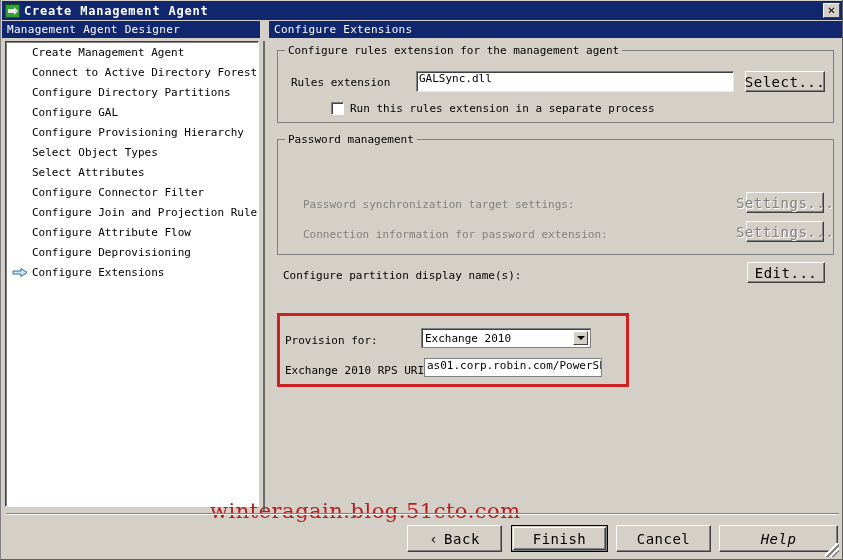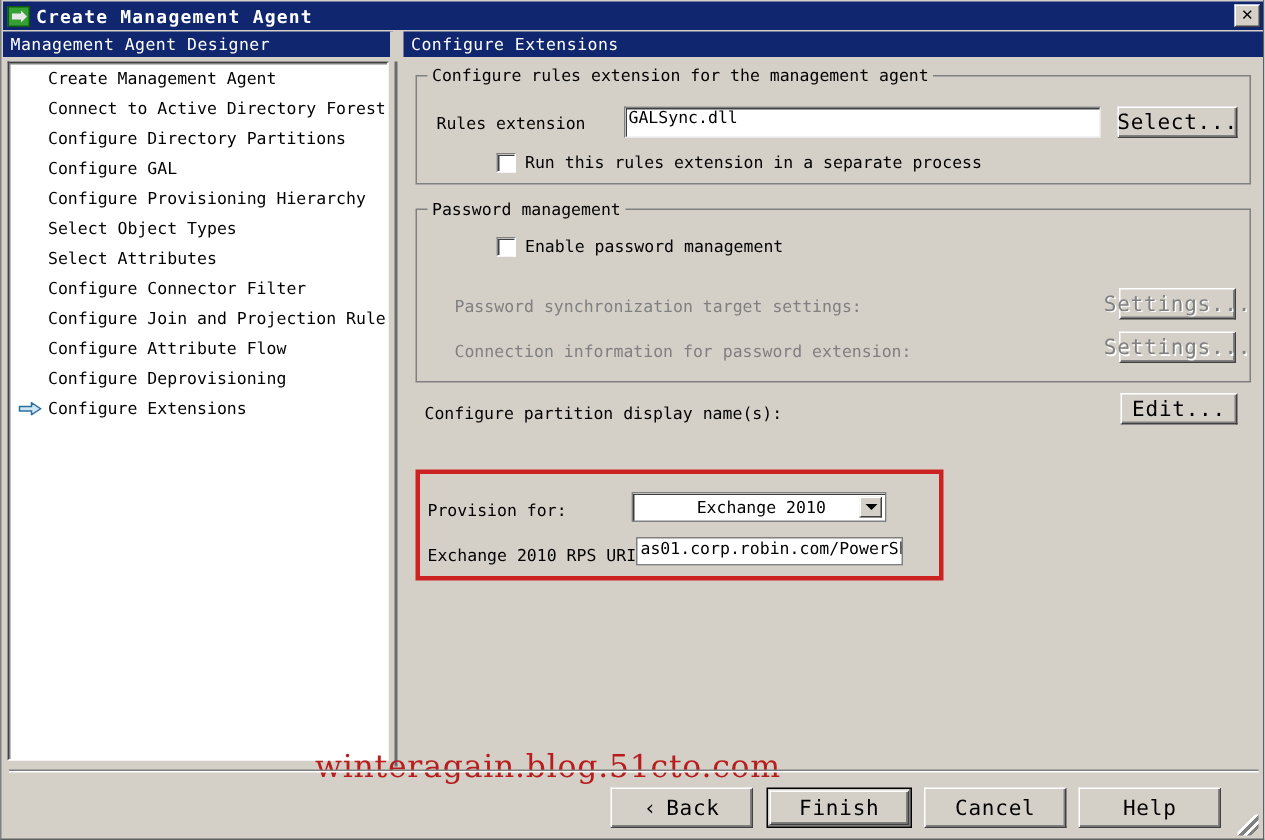--- a/index.html
+++ b/index.html
@@ -410,45 +410,41 @@
 
     <div class="cbwrap" style="left:18px; top:62px;">
       <span class="cbox"></span>
       <span>Run this rules extension in a separate process</span>
     </div>
 
     <div class="group" style="left:8px; top:99px; width:557px; height:116px;">
       <span class="glegend">Password management</span>
     </div>
 
-    <div class="cbwrap" style="left:18px; top:118px;">
-      <span class="cbox"></span>
-      <span>Enable password management</span>
-    </div>
 
     <div class="lbl dim" style="left:34px; top:158px;">Password synchronization target settings:</div>
     <div class="btn disabled" style="left:477px; top:152px; width:78px; height:21px;">
       <span>Settings...</span>
     </div>
 
     <div class="lbl dim" style="left:34px; top:188px;">Connection information for password extension:</div>
     <div class="btn disabled" style="left:477px; top:181px; width:78px; height:21px;">
       <span>Settings...</span>
     </div>
 
     <div class="lbl" style="left:14px; top:229px;">Configure partition display name(s):</div>
     <div class="btn" style="left:478px; top:222px; width:78px; height:21px;">
       <span>Edit...</span>
     </div>
 
     <div class="redbox" style="left:8px; top:273px; width:352px; height:74px;"></div>
 
     <div class="lbl" style="left:16px; top:294px;">Provision for:</div>
 
-    <div class="combo" style="left:152px; top:288px; width:170px; height:20px;justify-content:center;">
+    <div class="combo" style="left:152px; top:288px; width:170px; height:20px;">
       <span>Exchange 2010</span>
       <span class="cbtn">
           <span class="tri"></span>
         </span>
     </div>
 
     <div class="lbl" style="left:16px; top:324px;">Exchange 2010 RPS URI:</div>
 
     <div class="tbox thin" style="left:155px; top:318px; width:178px; height:19px;">
       <span>as01.corp.robin.com/PowerShell</span>
@@ -466,18 +462,18 @@
 
   <div class="btn default" style="left:510px; top:525px; width:97px; height:27px;">
     <span class="inner"></span>
     <span>Finish</span>
   </div>
 
   <div class="btn" style="left:615px; top:525px; width:95px; height:27px;">
     <span>Cancel</span>
   </div>
 
-  <div class="btn" style="left:718px; top:525px; width:95px; height:27px;">
+  <div class="btn" style="left:718px; top:525px; width:119px; height:27px;font-style:italic;">
     <span>Help</span>
   </div>
 
   <div class="grip"></div>
 </div>
 
 </body></html>

